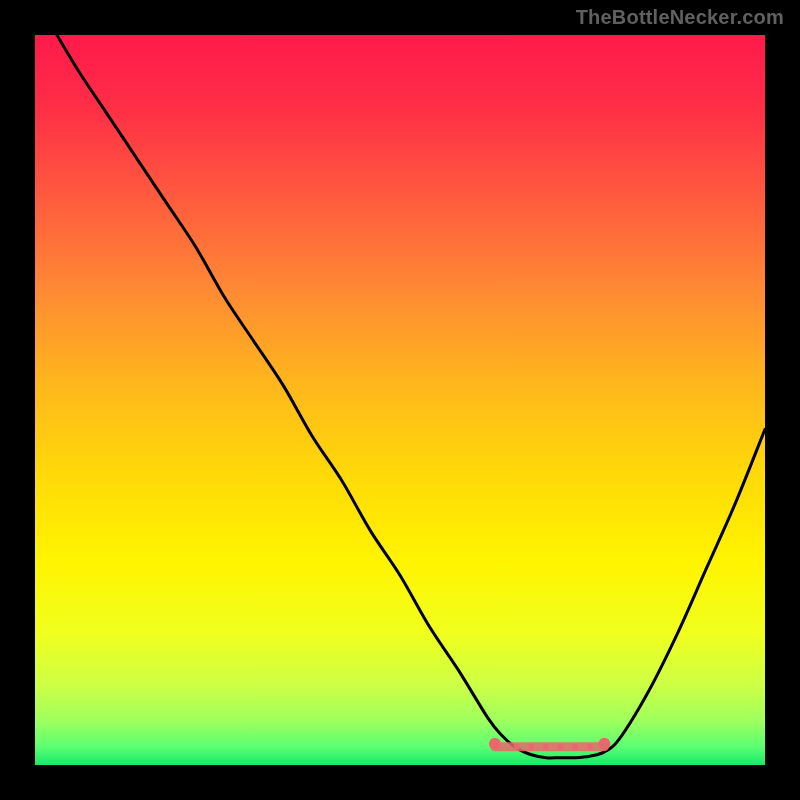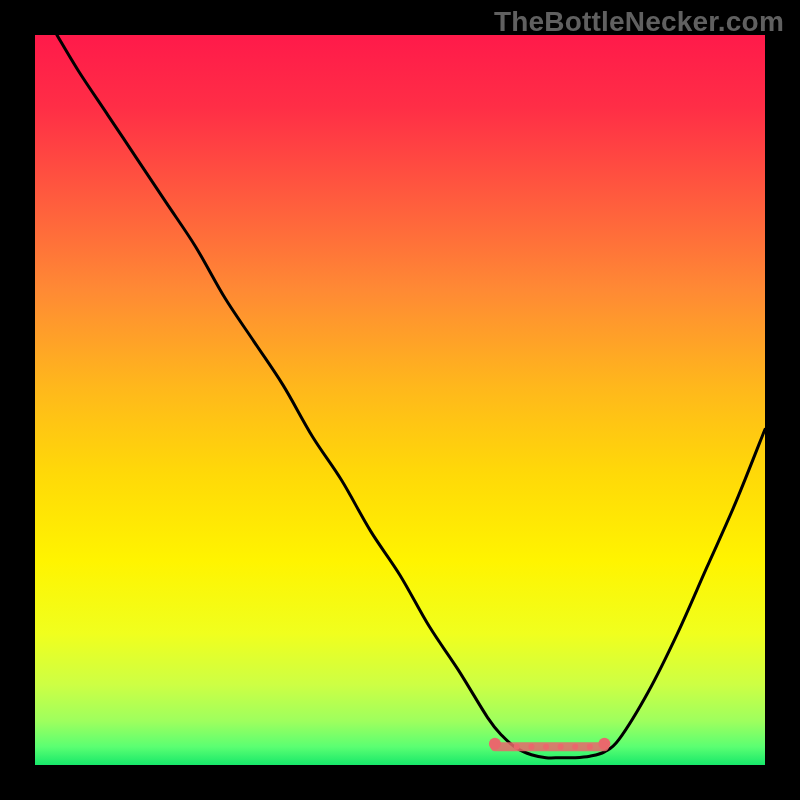--- a/index.html
+++ b/index.html
@@ -8,21 +8,21 @@
     width: 800px;
     height: 800px;
     background: #000;
     position: relative;
   }
   .watermark {
     position: absolute;
     top: 6px;
     right: 16px;
     font-family: Arial, Helvetica, sans-serif;
-    font-size: 28px;
+    font-size: 20px;
     font-weight: 600;
     color: #606060;
     letter-spacing: 0.2px;
   }
   .plot {
     position: absolute;
     left: 35px;
     top: 35px;
     width: 730px;
     height: 730px;

